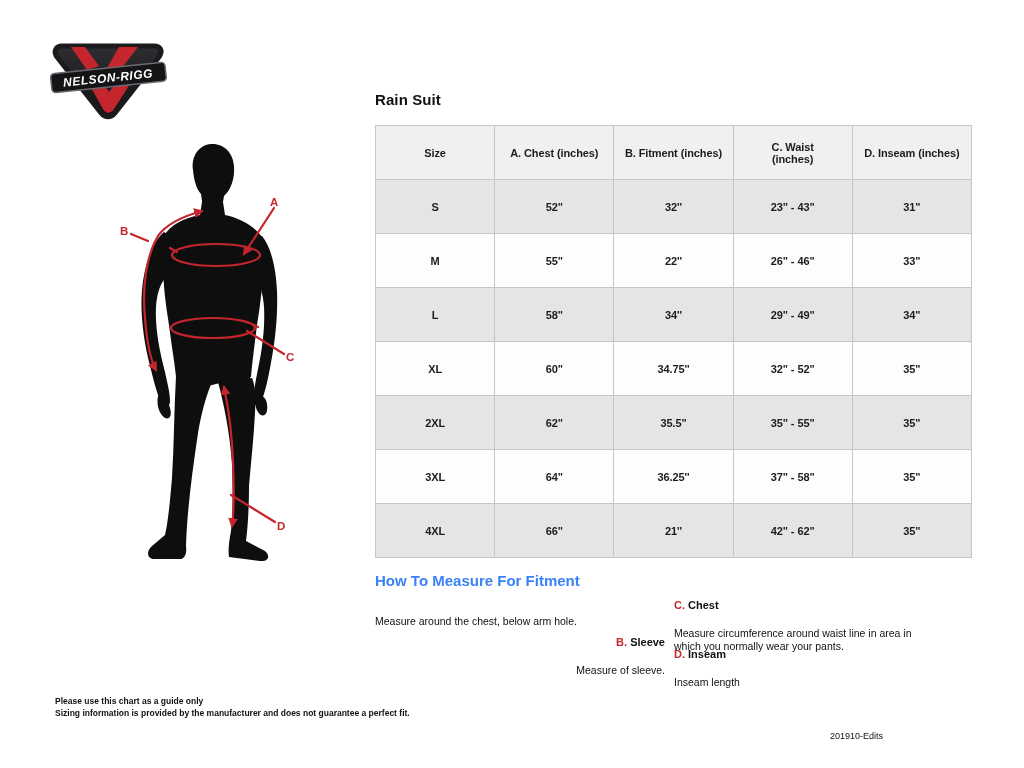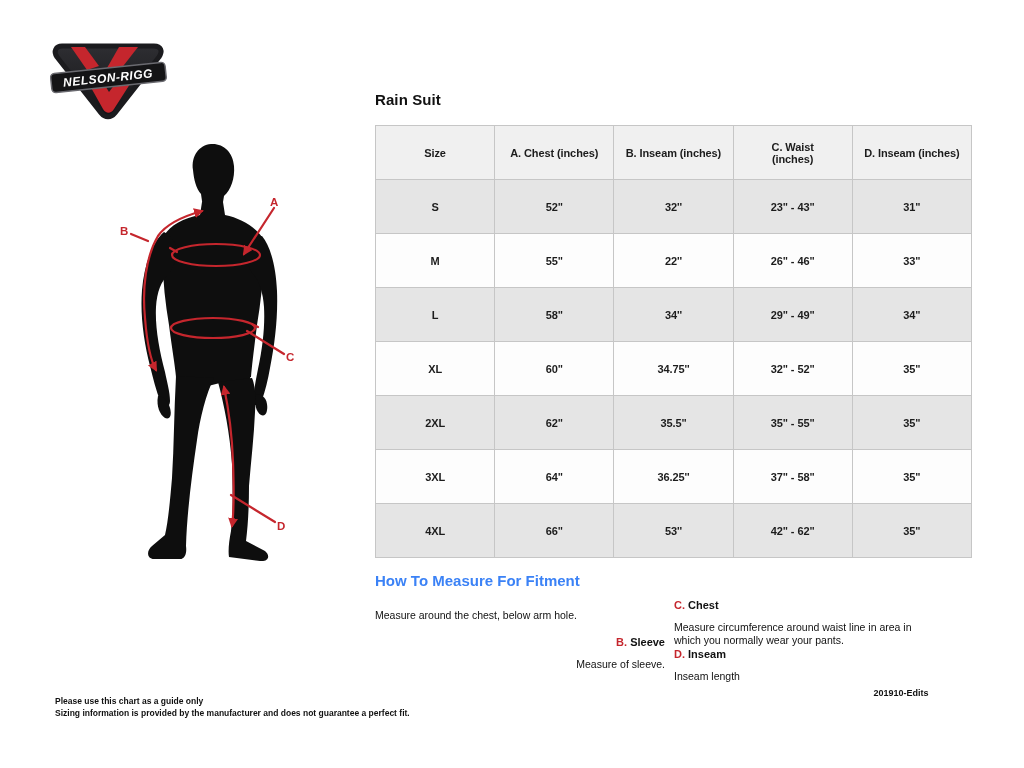--- a/index.html
+++ b/index.html
@@ -27,28 +27,28 @@
     height:53px;padding:0 4px;letter-spacing:-0.1px;
   }
   .size-table thead th{background:#f0f0f0;}
   .size-table tbody tr:nth-child(odd) td{background:#e5e5e5;}
   .size-table tbody tr:nth-child(even) td{background:#fdfdfd;}
   .th-l2{display:block;}
   
   .howto-title{left:375px;top:572px;font-size:15px;font-weight:bold;color:#3b82f6;}
   .m-head{font-size:11px;font-weight:bold;color:#111;}
   .m-letter{color:#c5262d;}
-  .m-desc{font-size:10.5px;color:#111;line-height:12.5px;margin-top:10px;}
+  .m-desc{font-size:10.5px;color:#111;line-height:12.5px;margin-top:16px;}
   .mi-a{left:375px;top:599px;width:290px;}
   .mi-b{left:375px;top:636px;width:290px;text-align:right;}
   .mi-c{left:674px;top:599px;width:252px;}
   .mi-d{left:674px;top:648px;width:252px;}
   
   .footnote{left:55px;top:695px;font-size:8.5px;font-weight:bold;line-height:12px;color:#111;}
-  .docref{left:830px;top:688px;width:142px;text-align:center;font-size:9px;font-weight:bold;color:#111;}
+  .docref{left:830px;top:731px;width:142px;text-align:left;font-size:9px;font-weight:normal;color:#111;}
 </style>
 </head>
 <body>
 
 <div class="abs logo">
   <svg width="120" height="92" viewBox="0 0 120 92">
     <defs>
       <linearGradient id="tg" x1="0" y1="0" x2="0" y2="1">
         <stop offset="0" stop-color="#2e2e32"></stop>
           <stop offset="1" stop-color="#131316"></stop>
@@ -104,21 +104,21 @@
     <text x="186" y="233" class="figlabel">C</text>
     <text x="177" y="402" class="figlabel">D</text>
   </svg>
 </div>
 
 <table class="abs size-table">
   <thead>
     <tr>
       <th><span class="th-l1">Size</span><span class="th-l2"></span></th>
       <th><span class="th-l1">A. Chest (inches)</span><span class="th-l2"></span></th>
-      <th><span class="th-l1">B. Inseam (inches)</span><span class="th-l2"></span></th>
+      <th><span class="th-l1">B. Fitment (inches)</span><span class="th-l2"></span></th>
       <th><span class="th-l1">C. Waist</span><span class="th-l2">(inches)</span></th>
       <th><span class="th-l1">D. Inseam (inches)</span><span class="th-l2"></span></th>
     </tr>
   </thead>
   <tbody>
     <tr>
       <td>S</td>
       <td>52"</td>
       <td>32''</td>
       <td>23" - 43"</td>
@@ -155,21 +155,21 @@
     <tr>
       <td>3XL</td>
       <td>64"</td>
       <td>36.25''</td>
       <td>37" - 58"</td>
       <td>35"</td>
     </tr>
     <tr>
       <td>4XL</td>
       <td>66"</td>
-      <td>53''</td>
+      <td>21''</td>
       <td>42" - 62"</td>
       <td>35"</td>
     </tr>
   </tbody>
 </table>
 
 <div class="abs howto-title">How To Measure For Fitment</div>
 
 <div class="abs mi-a">
   <div class="m-desc">Measure around the chest, below arm hole.</div>

